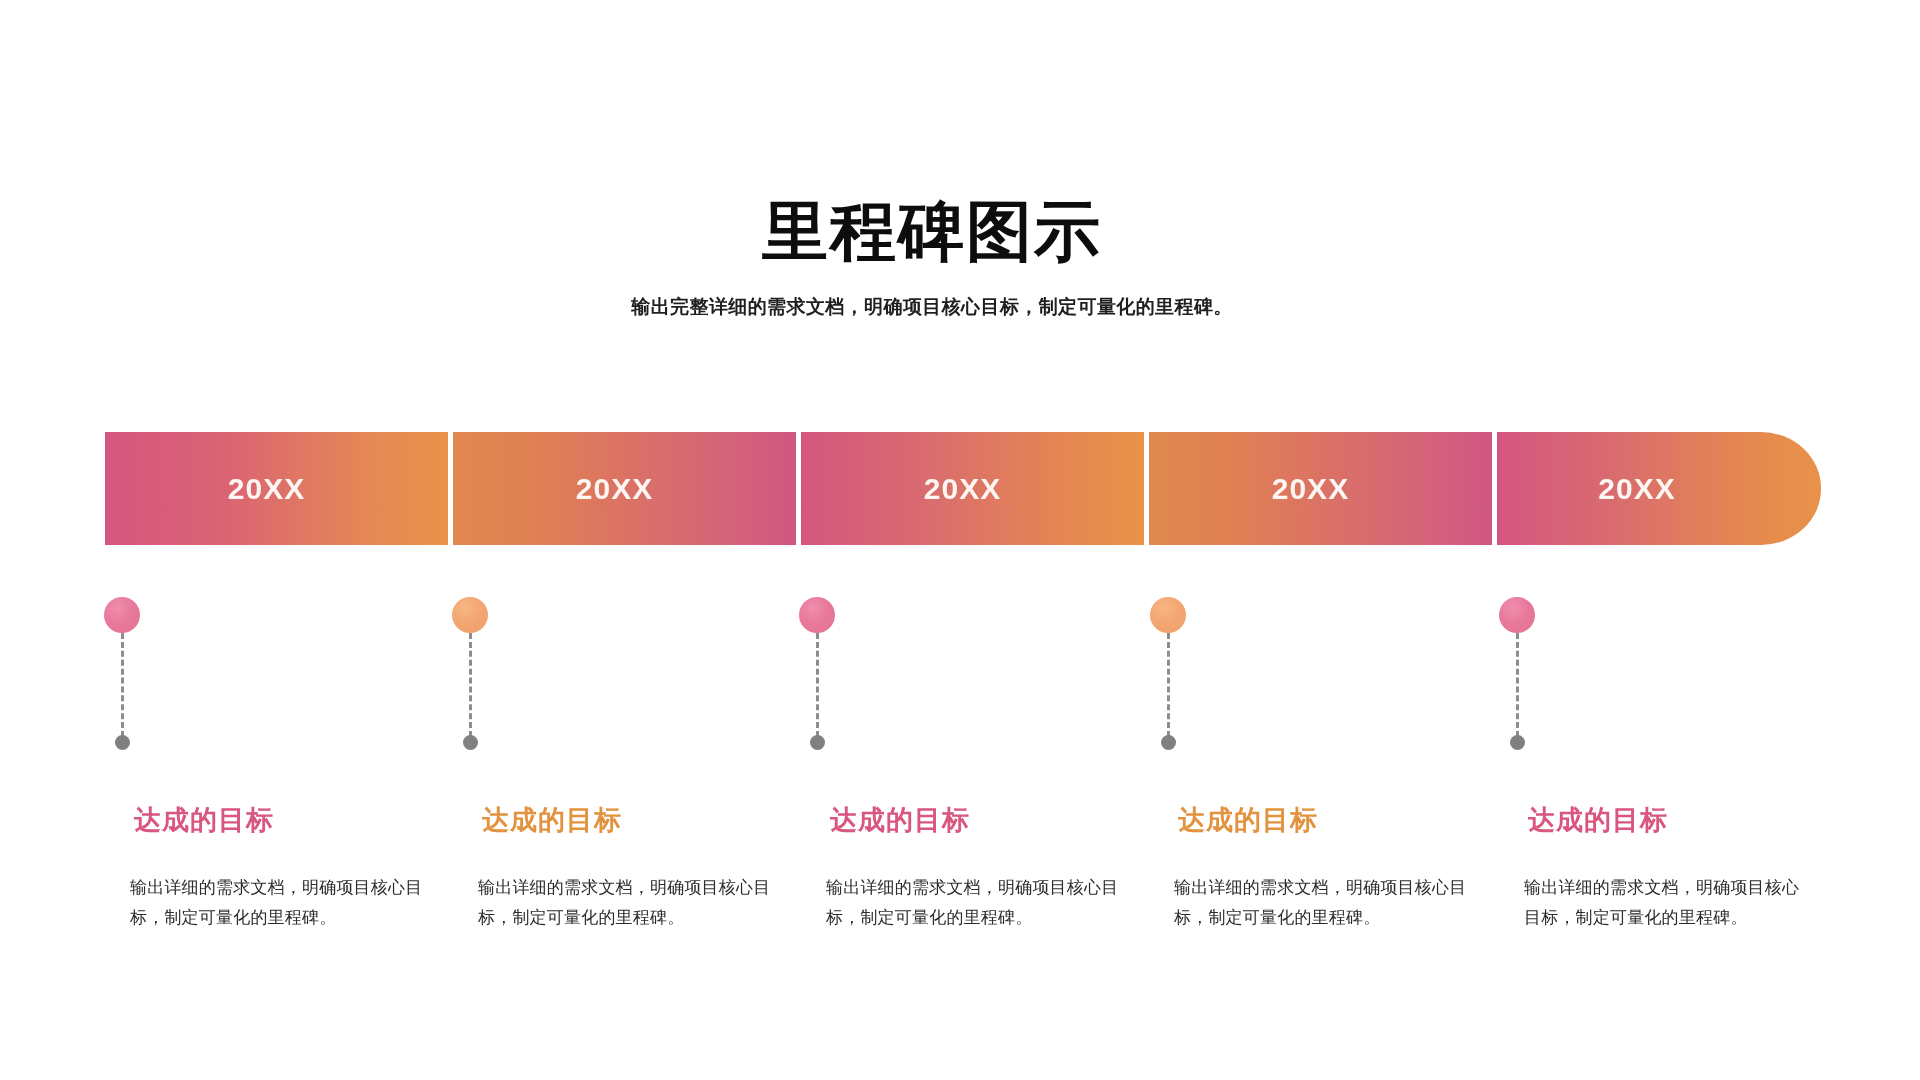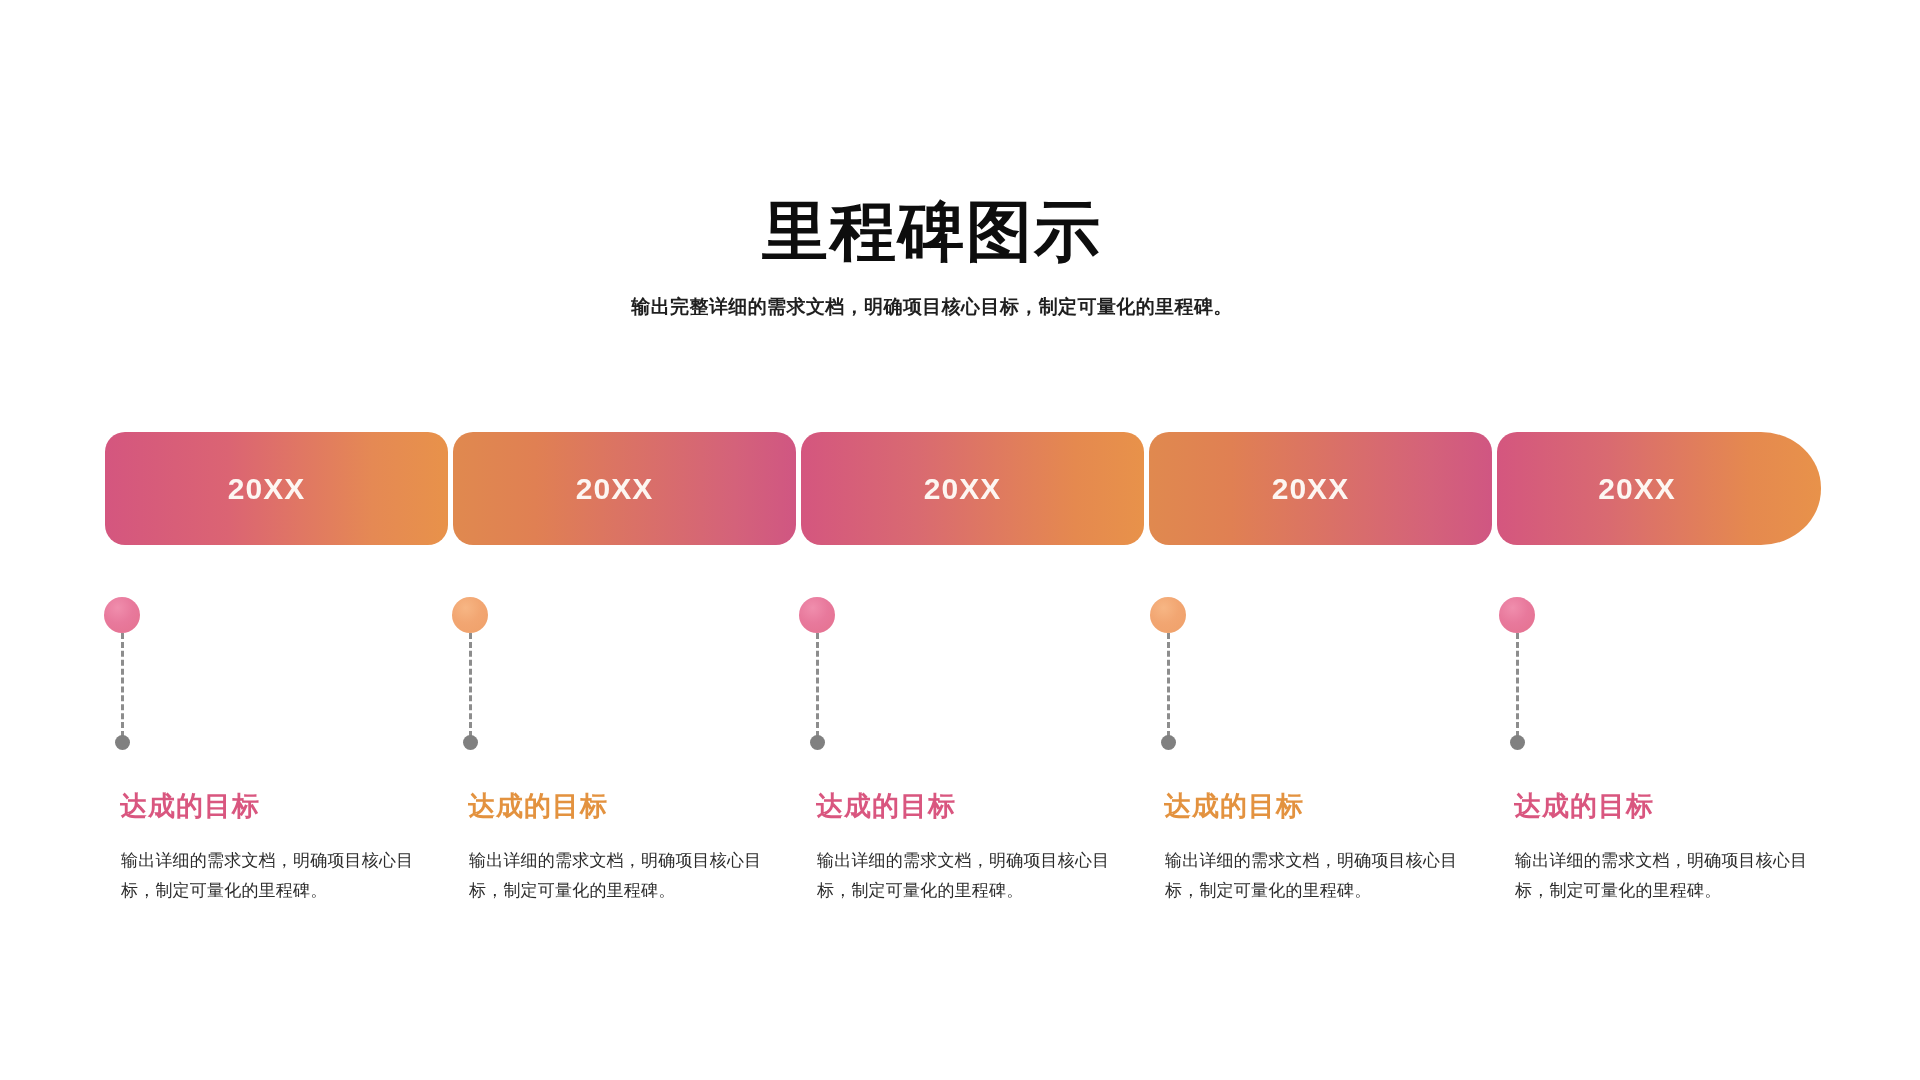--- a/index.html
+++ b/index.html
@@ -52,21 +52,20 @@
     height: 113px;
     display: flex;
     gap: 5px;
   }
   .bar-seg {
     position: relative;
     height: 113px;
     display: flex;
     align-items: center;
     justify-content: center;
-    border-radius: 20px;
   }
   .bar-seg .seg-year {
     position: relative;
     font-size: 30px;
     font-weight: 700;
     color: #fdf6f2;
     letter-spacing: 1px;
     transform: translateX(-10px);
   }
   .bar-seg.s1 { width: 345px; background: linear-gradient(90deg, #d4567f 0%, #db6473 36%, #e58954 78%, #e8924a 100%); }
@@ -124,30 +123,30 @@
     left: 0;
     top: 790px;
     width: 1920px;
     height: 240px;
   }
   .col {
     position: absolute;
     top: 0;
   }
   .col-title {
-    margin: 2px;
+    margin: 16px;
     font-size: 27px;
     font-weight: 700;
     letter-spacing: 1px;
     line-height: 1.1;
   }
   .col.pink  .col-title { color: #d9567f; }
   .col.orange .col-title { color: #e3923f; }
   .col-body {
-    margin: 3px;
+    margin: 12px;
     padding-top: 21px;
     font-size: 17px;
     line-height: 1.78;
     color: #2b2b2b;
     letter-spacing: 0.2px;
   }
 </style>
 </head>
 <body>
 

